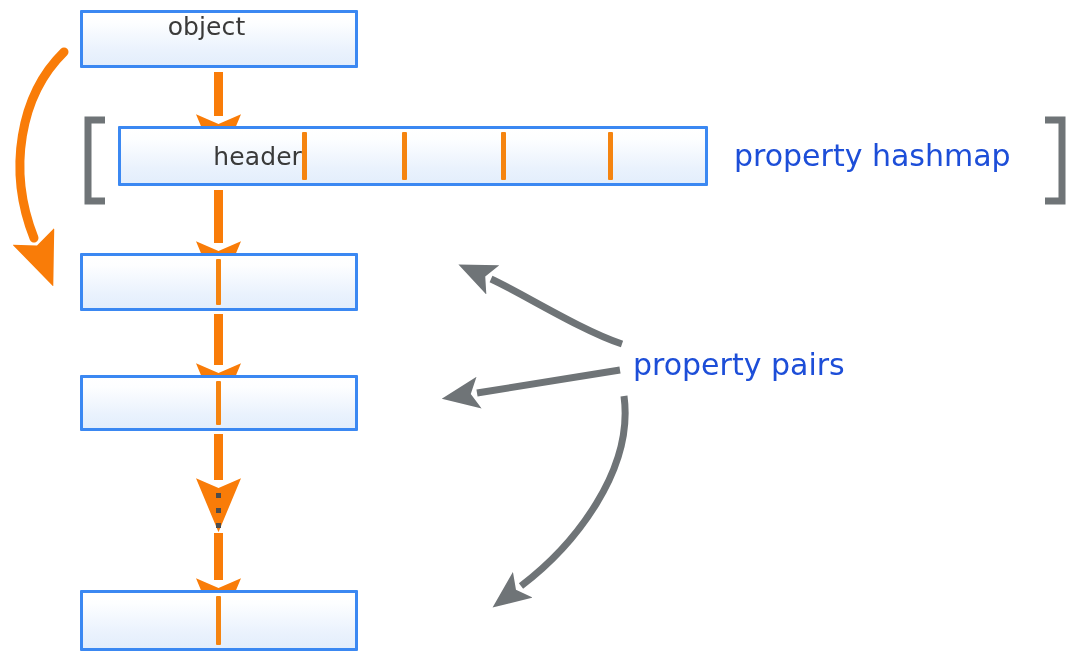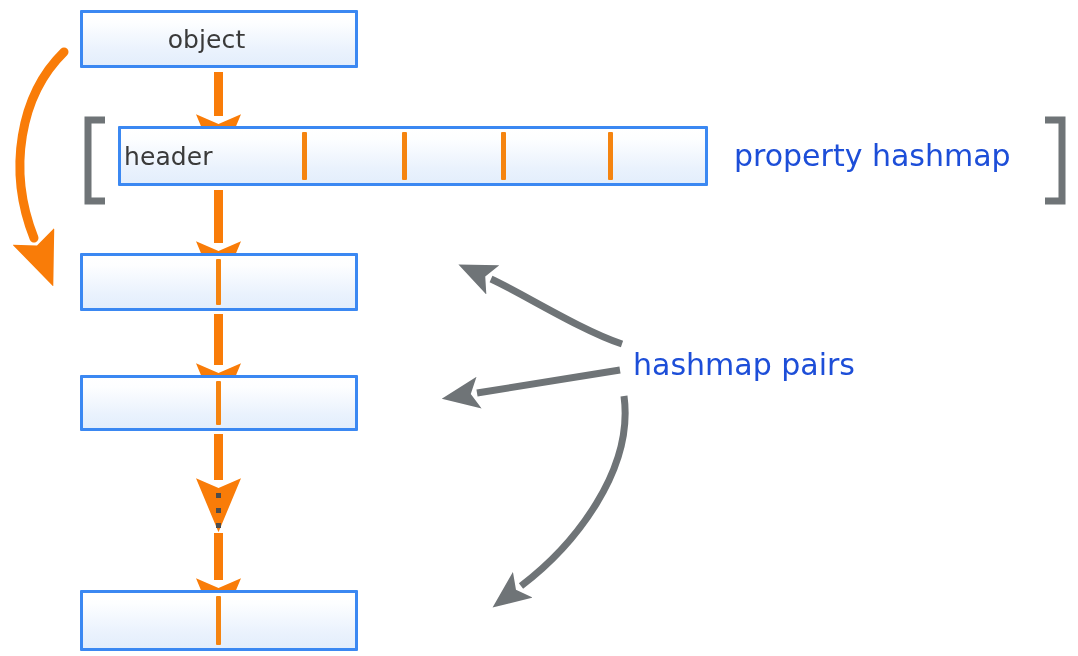--- a/index.html
+++ b/index.html
@@ -112,24 +112,24 @@
 
     <g>
       <path d="M 105,120 L 88,120 L 88,201 L 105,201" fill="none" stroke="#6f7477" stroke-width="7" stroke-linejoin="miter" stroke-linecap="butt"></path>
     </g>
     <g>
       <path d="M 1045,120 L 1062,120 L 1062,201 L 1045,201" fill="none" stroke="#6f7477" stroke-width="7" stroke-linejoin="miter" stroke-linecap="butt"></path>
     </g>
   </svg>
 
   <div class="node-box" style="left:80px; top:10px; width:278px; height:58px;"></div>
-  <div class="box-label" style="left:80px; top:27px; width:253px; text-align:center;">object</div>
+  <div class="box-label" style="left:80px; top:14px; width:253px; text-align:center;">object</div>
 
   <div class="node-box" style="left:118px; top:126px; width:590px; height:60px;"></div>
-  <div class="box-label" style="left:124px; top:144px; width:178px; text-align:left;">header</div>
+  <div class="box-label" style="left:124px; top:144px; width:178px; text-align:right;">header</div>
 
   <div class="divider" style="left:302px; top:132px; height:48px;"></div>
   <div class="divider" style="left:402px; top:132px; height:48px;"></div>
   <div class="divider" style="left:501px; top:132px; height:48px;"></div>
   <div class="divider" style="left:608px; top:132px; height:48px;"></div>
 
   <div class="side-label" style="left:734px; top:141px;">property hashmap</div>
 
   <div class="node-box" style="left:80px; top:253px; width:278px; height:58px;"></div>
   <div class="divider" style="left:216px; top:259px; height:46px;"></div>
@@ -137,15 +137,15 @@
   <div class="node-box" style="left:80px; top:375px; width:278px; height:56px;"></div>
   <div class="divider" style="left:216px; top:381px; height:44px;"></div>
 
   <div class="ell-dot" style="left:216px; top:493px;"></div>
   <div class="ell-dot" style="left:216px; top:508px;"></div>
   <div class="ell-dot" style="left:216px; top:523px;"></div>
 
   <div class="node-box" style="left:80px; top:590px; width:278px; height:61px;"></div>
   <div class="divider" style="left:216px; top:596px; height:49px;"></div>
 
-  <div class="side-label" style="left:633px; top:350px;">hashmap pairs</div>
+  <div class="side-label" style="left:633px; top:350px;">property pairs</div>
 
 </div>
 
 </body></html>

